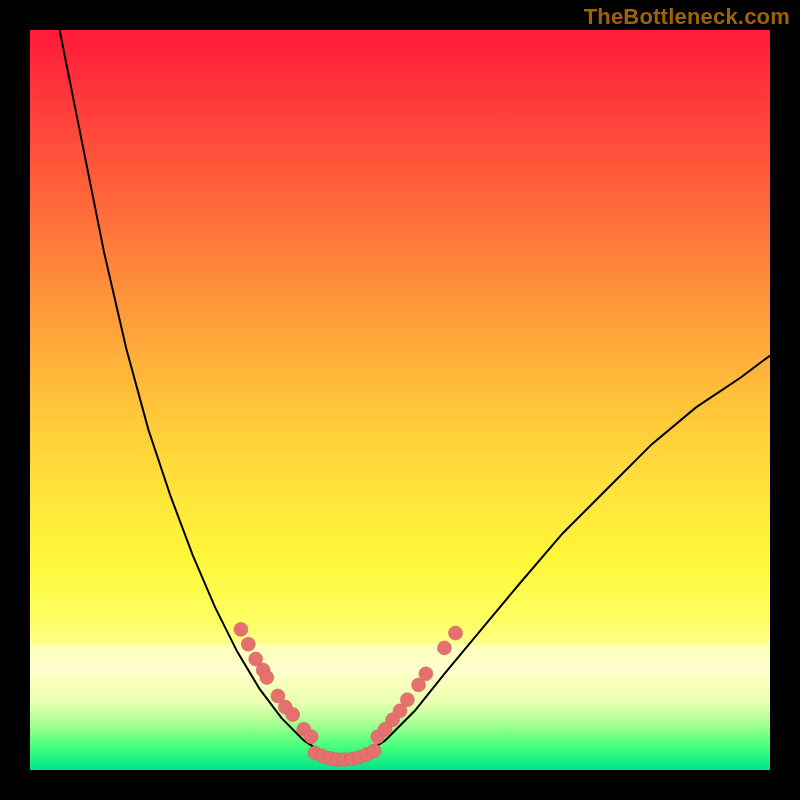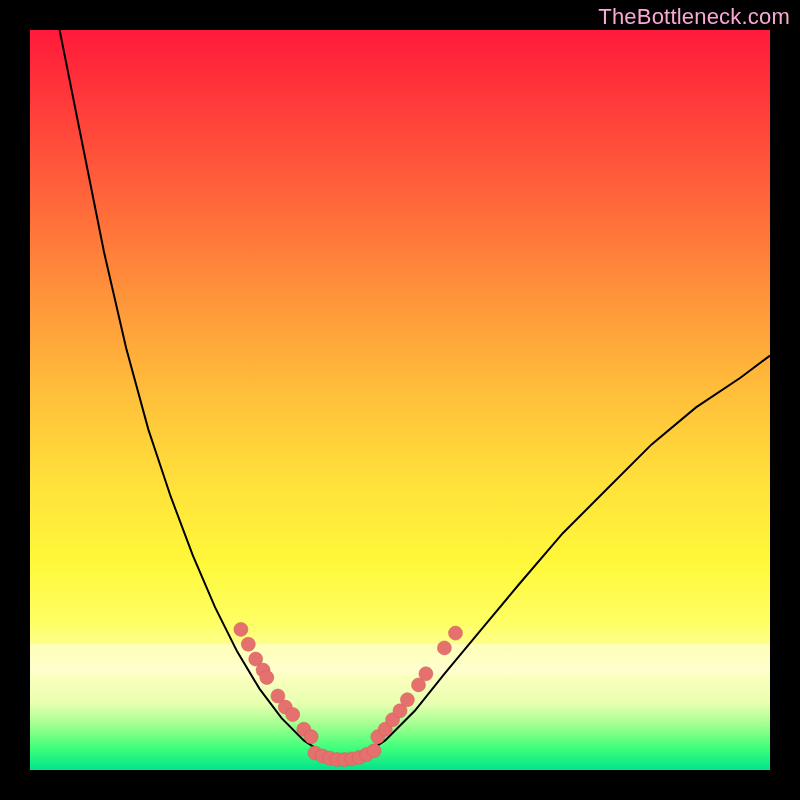--- a/index.html
+++ b/index.html
@@ -49,22 +49,22 @@
     top: 83%;
     height: 4%;
     background: rgba(255,255,220,0.55);
     pointer-events: none;
   }
   .watermark {
     position: absolute;
     top: 4px;
     right: 10px;
     font-size: 22px;
-    color: #f9a8d4;
-    font-weight: 400;
+    color: #a16207;
+    font-weight: 700;
     letter-spacing: 0.2px;
     font-family: Arial, sans-serif;
   }
   svg.curves {
     position: absolute;
     left: 0;
     top: 0;
   }
   .curve {
     fill: none;

